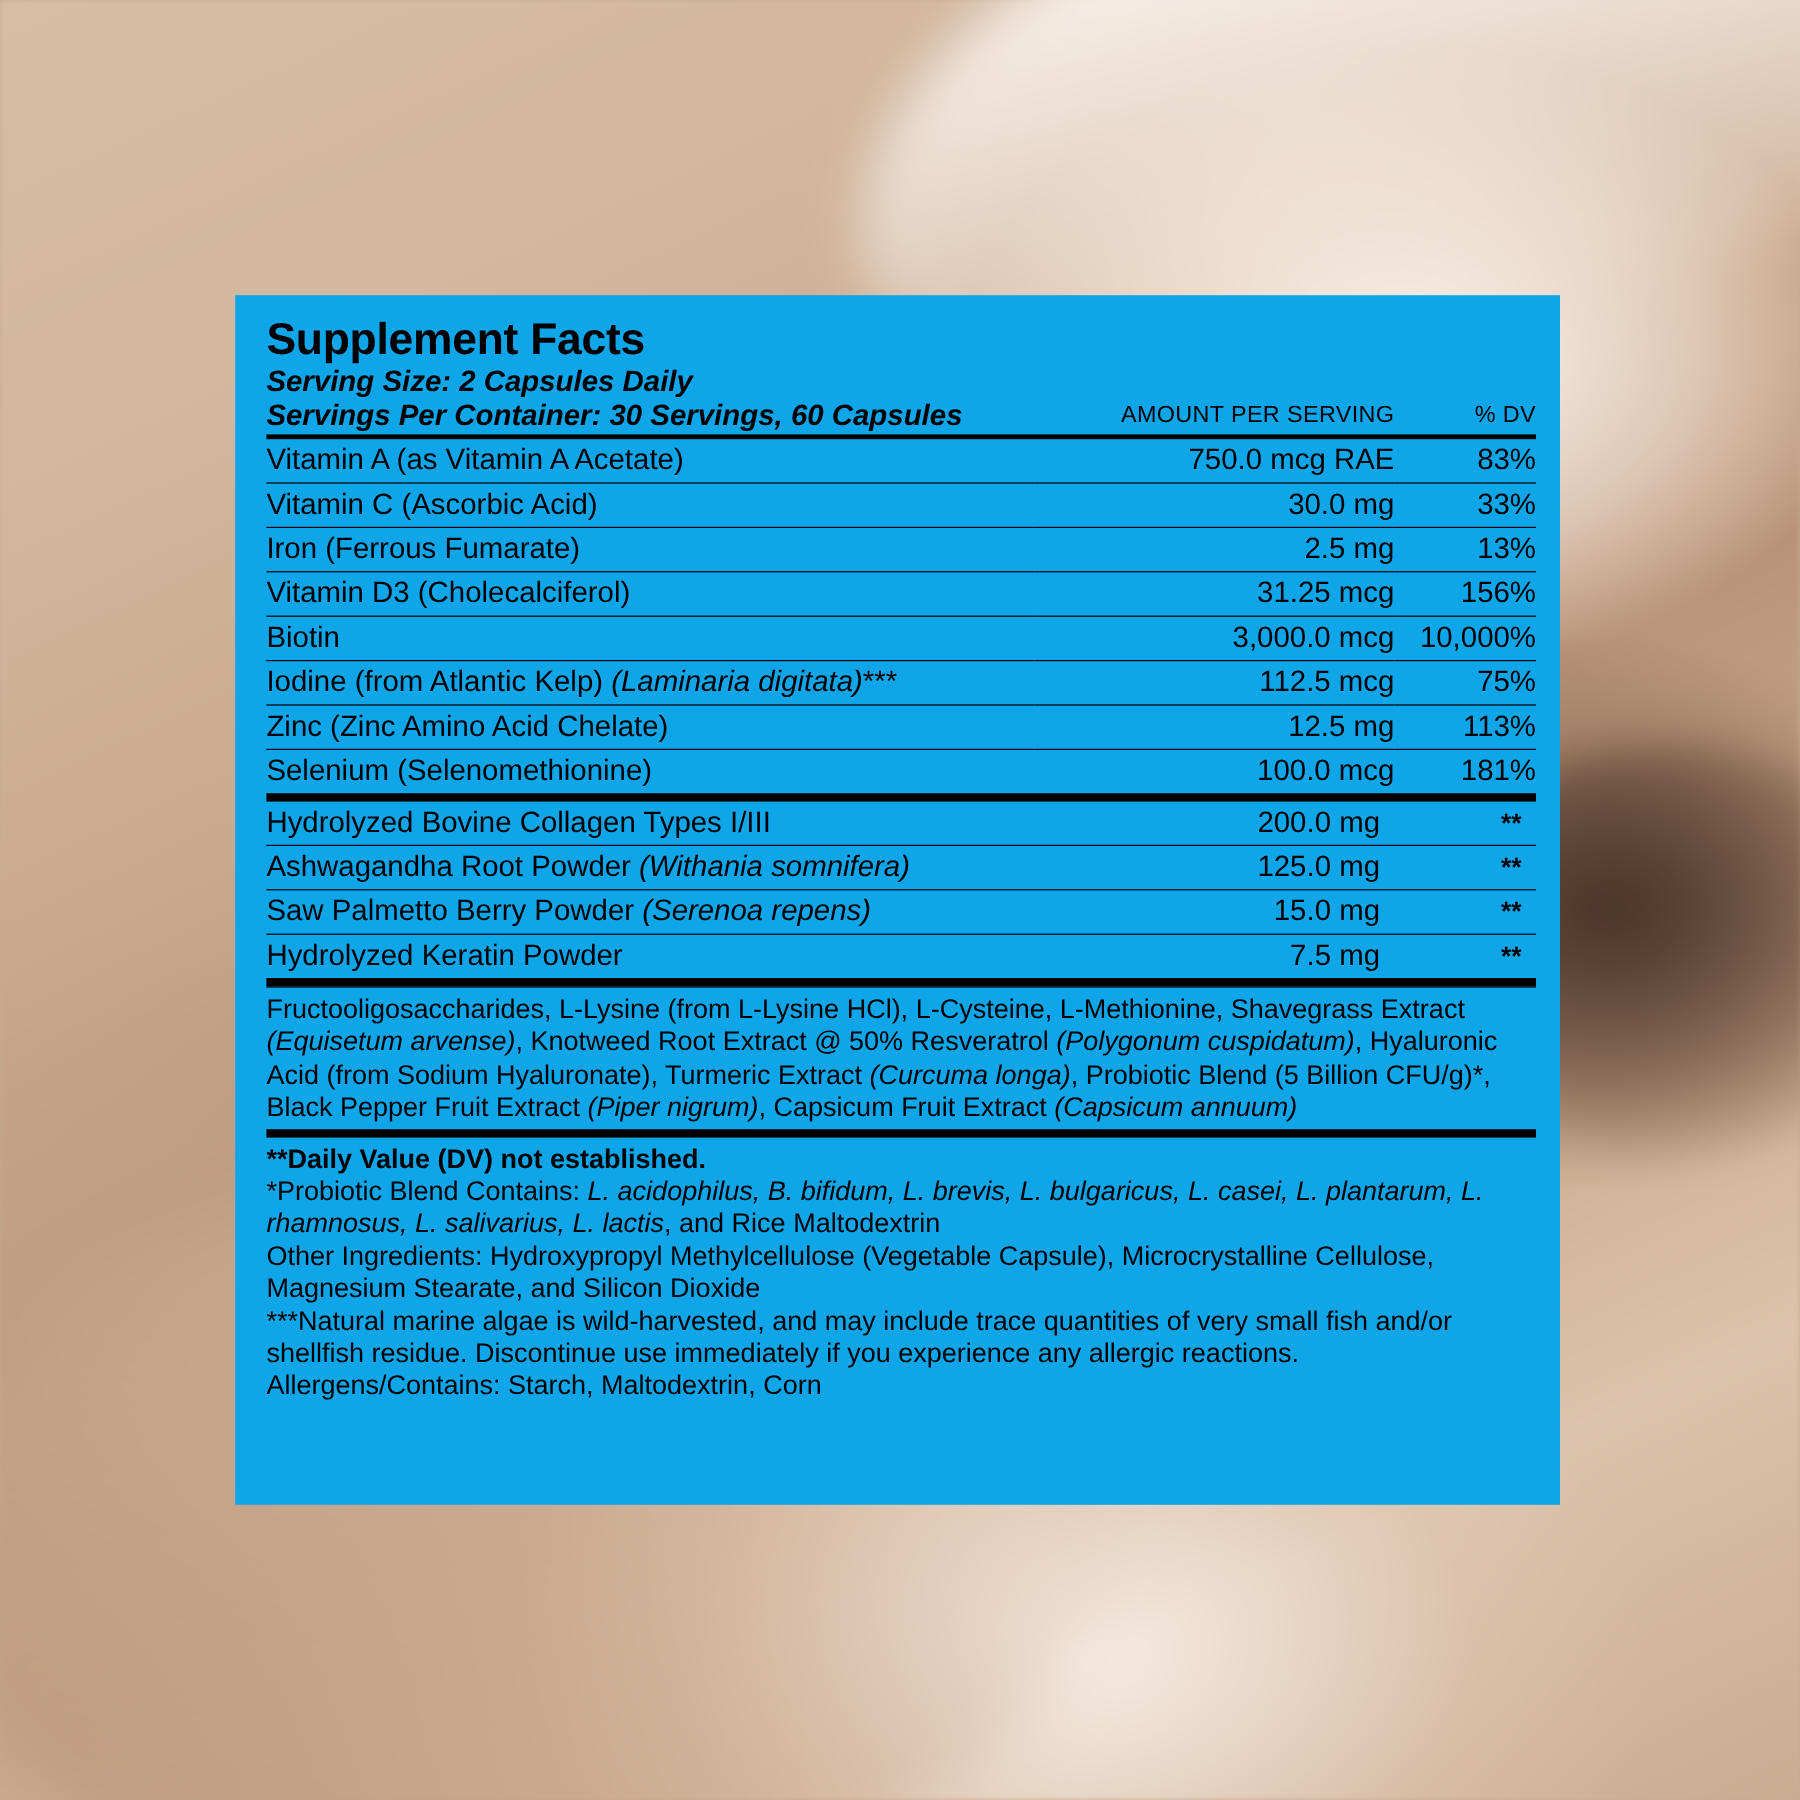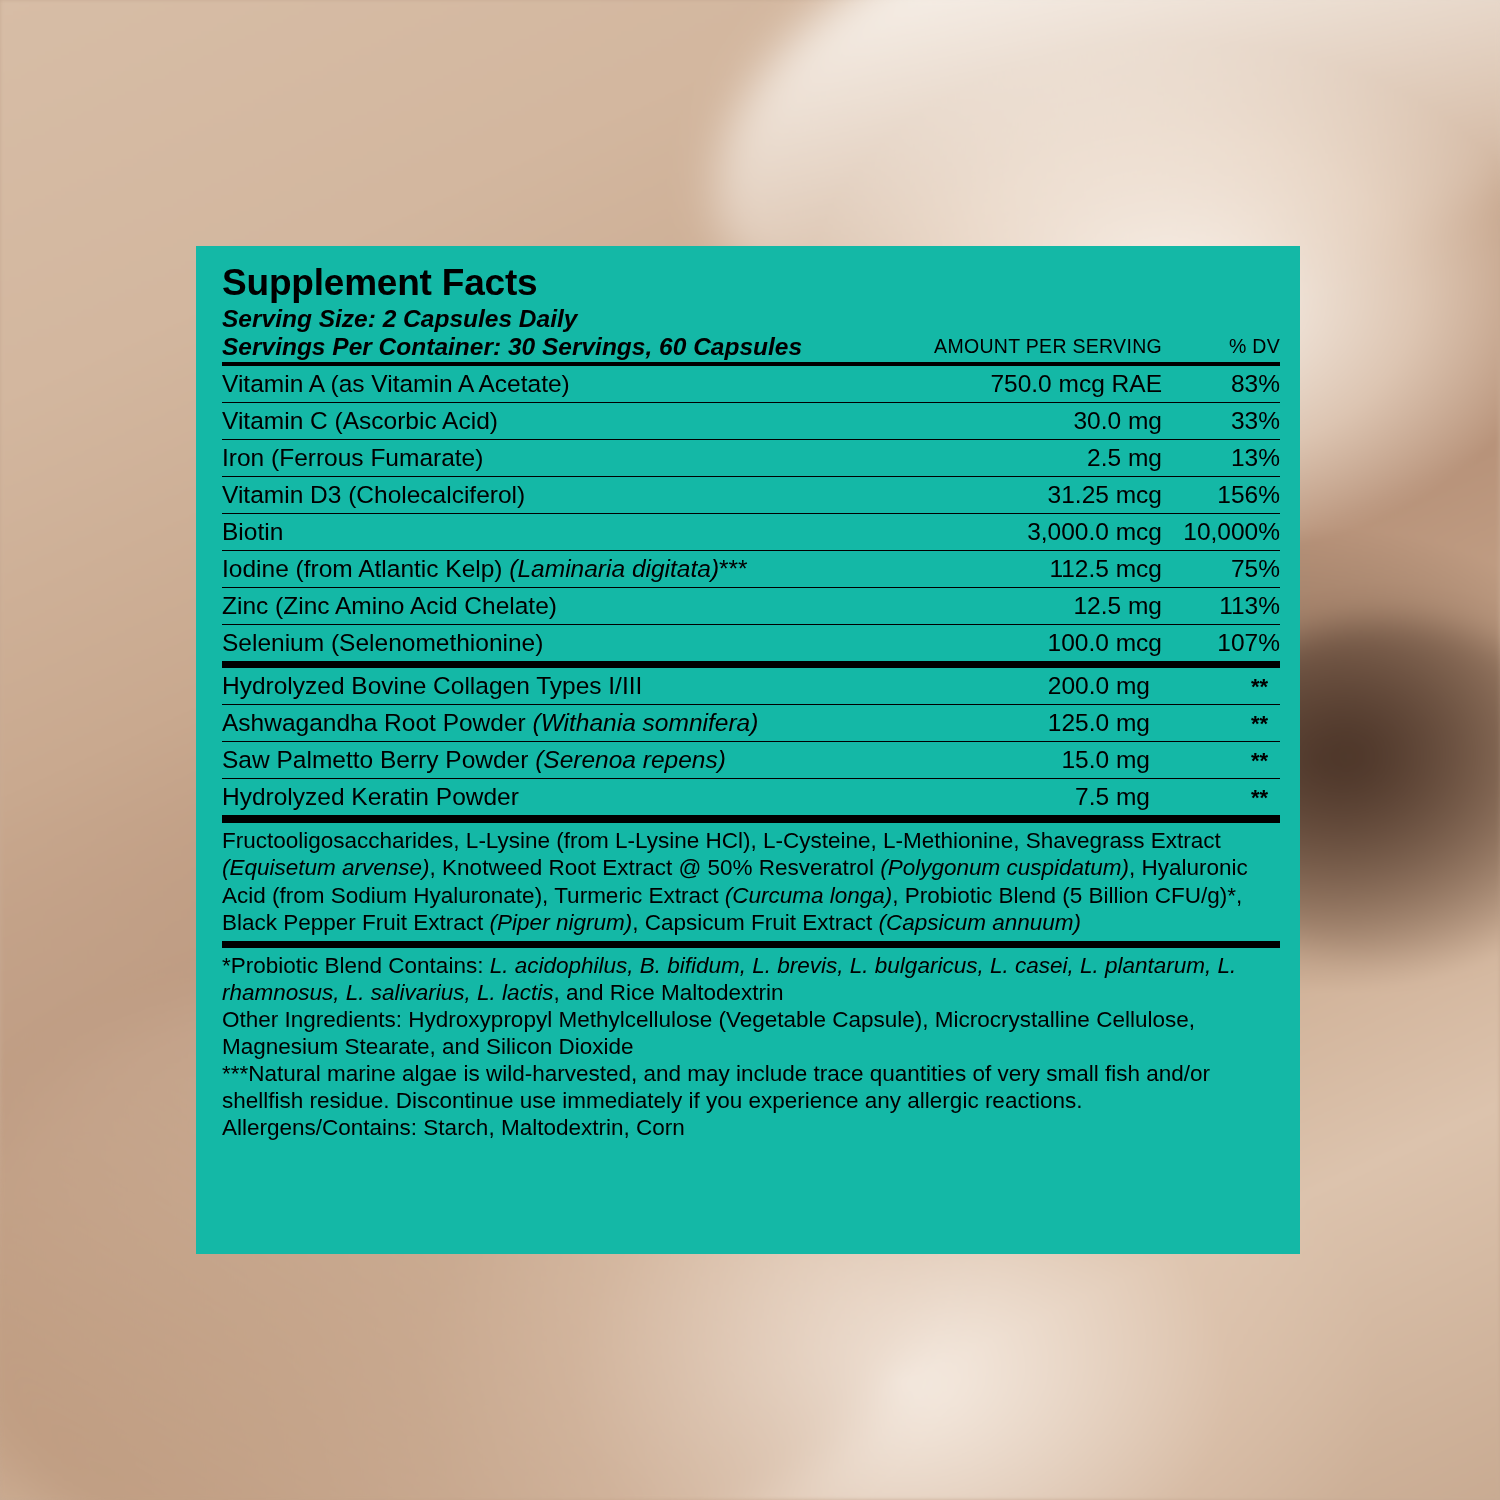--- a/index.html
+++ b/index.html
@@ -52,21 +52,21 @@
     filter: blur(26px);
   }
 
   
   #panel {
     position: absolute;
     left: 196px;
     top: 246px;
     width: 1104px;
     height: 1008px;
-    background: #14b8a6;
+    background: #0ea5e9;
     box-sizing: border-box;
     padding: 18px 20px 14px 26px;
   }
   .inner {
     width: 1058px;
     margin: 0;
     color: #000;
   }
 
   .title {
@@ -214,21 +214,21 @@
             <td class="dv">75%</td>
           </tr>
           <tr>
             <td class="name">Zinc (Zinc Amino Acid Chelate)</td>
             <td class="amt">12.5 mg</td>
             <td class="dv">113%</td>
           </tr>
           <tr class="last">
             <td class="name">Selenium (Selenomethionine)</td>
             <td class="amt">100.0 mcg</td>
-            <td class="dv">107%</td>
+            <td class="dv">181%</td>
           </tr>
         </tbody>
     </table>
 
     <div class="rule-thick"></div>
 
     <table class="facts">
       <tbody id="actives-body">
           <tr>
             <td class="name">Hydrolyzed Bovine Collagen Types I/III</td>
@@ -256,20 +256,21 @@
     <div class="rule-thick"></div>
 
 
     <div class="rule-thin"></div>
 
     <div class="blend-list" id="blend-list">Fructooligosaccharides, L-Lysine (from L-Lysine HCl), L-Cysteine, L-Methionine, Shavegrass Extract <i>(Equisetum arvense)</i>, Knotweed Root Extract @ 50% Resveratrol <i>(Polygonum cuspidatum)</i>, Hyaluronic Acid (from Sodium Hyaluronate), Turmeric Extract <i>(Curcuma longa)</i>, Probiotic Blend (5 Billion CFU/g)*, Black Pepper Fruit Extract <i>(Piper nigrum)</i>, Capsicum Fruit Extract <i>(Capsicum annuum)</i></div>
 
     <div class="rule-thick"></div>
 
     <div class="footnotes">
+      <p class="bold">**Daily Value (DV) not established.</p>
       <p id="probiotic-note">*Probiotic Blend Contains: <i>L. acidophilus, B. bifidum, L. brevis, L. bulgaricus, L. casei, L. plantarum, L. rhamnosus, L. salivarius, L. lactis</i>, and Rice Maltodextrin</p>
       <p>Other Ingredients: Hydroxypropyl Methylcellulose (Vegetable Capsule), Microcrystalline Cellulose, Magnesium Stearate, and Silicon Dioxide</p>
       <p>***Natural marine algae is wild-harvested, and may include trace quantities of very small fish and/or shellfish residue. Discontinue use immediately if you experience any allergic reactions.</p>
       <p>Allergens/Contains: Starch, Maltodextrin, Corn</p>
     </div>
 
   </div>
 </div>
 
 </body></html>

